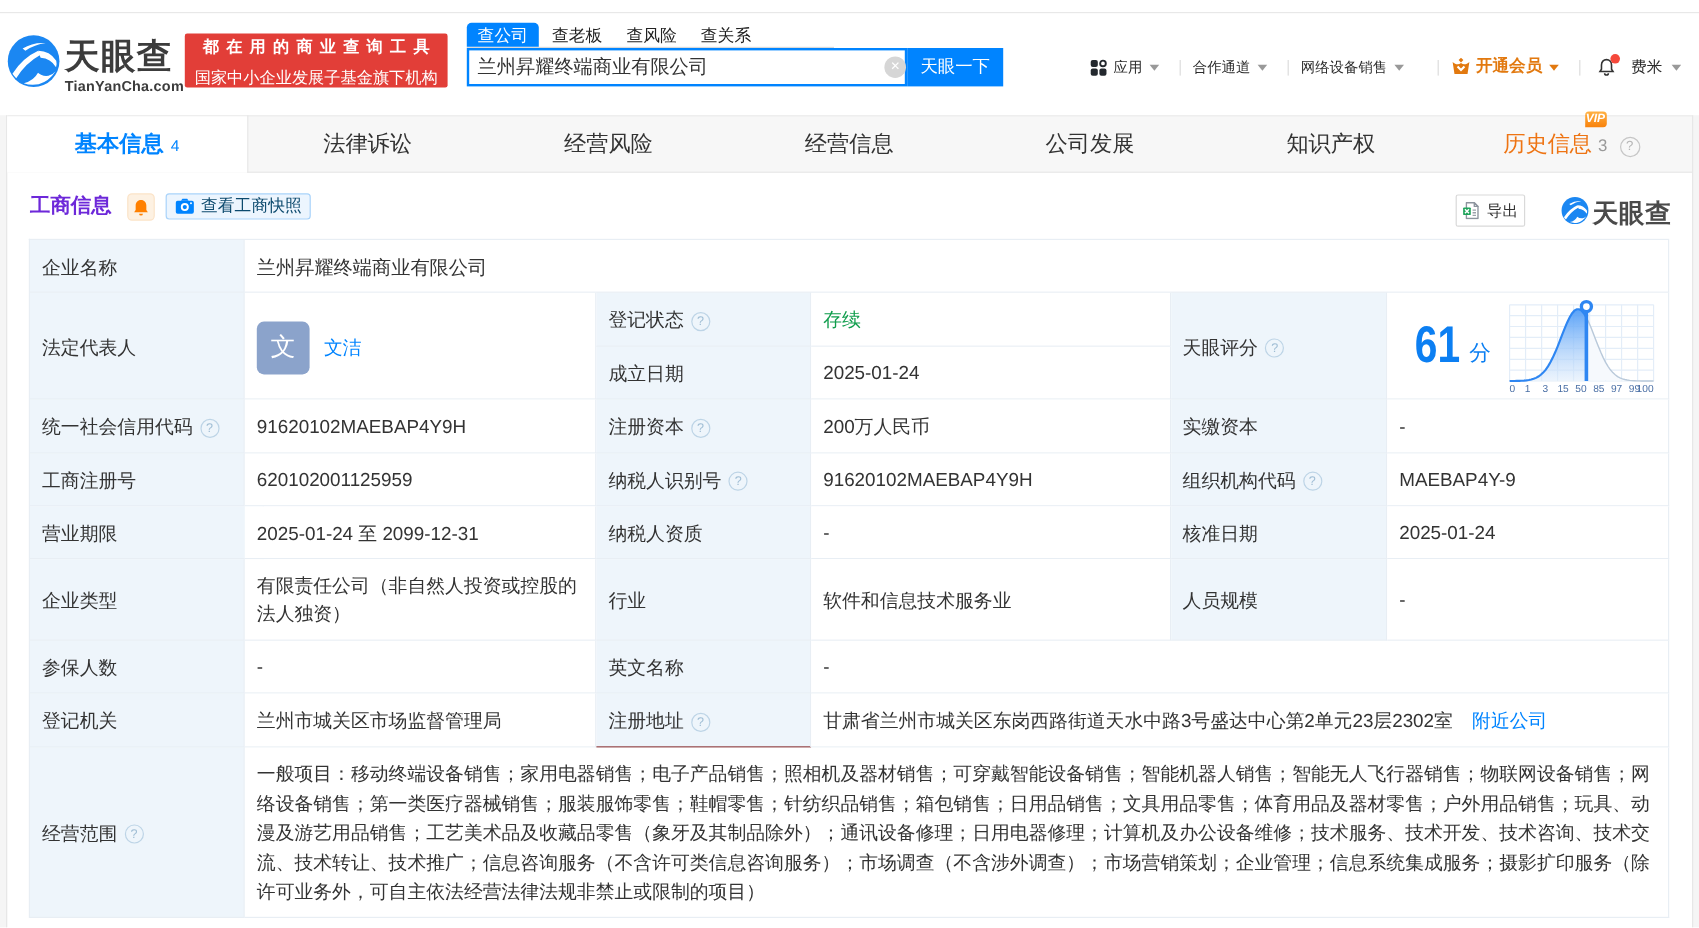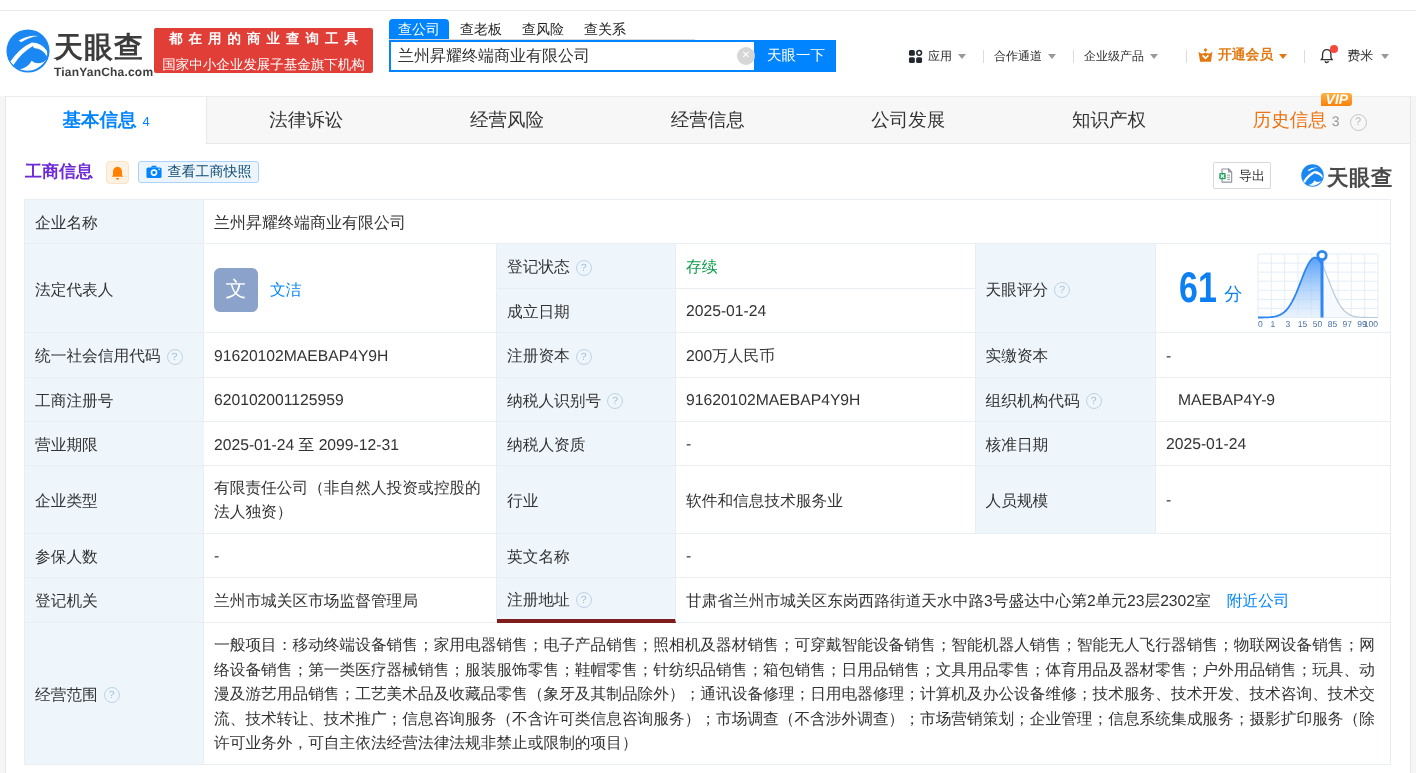--- a/index.html
+++ b/index.html
@@ -52,21 +52,21 @@
       <circle cx="11.9" cy="4.1" r="2.5" fill="none" stroke="#23282e" stroke-width="1.7"></circle>
       <rect x="1" y="8.7" width="6.3" height="6.3" rx="1.8" fill="#23282e"></rect>
       <rect x="8.7" y="8.7" width="6.3" height="6.3" rx="1.8" fill="#23282e"></rect>
     </svg>
   <span>应用</span>
     <span class="caret"></span>
   <span class="navsep"></span>
   <span>合作通道</span>
     <span class="caret"></span>
   <span class="navsep"></span>
-  <span>企业级产品</span>
+  <span>网络设备销售</span>
     <span class="caret"></span>
   <span class="navsep" style="margin-left:28px"></span>
   <svg width="17" height="15.5" viewBox="0 0 20 18" style="margin-right:4px">
       <path d="M10,0 L12.3,2.3 L10,4.6 L7.7,2.3 Z" fill="#e2790f"></path>
       <path d="M1.8,4.2 C4.8,7 7.8,7 10,5.2 C12.2,7 15.2,7 18.2,4.2 L16.4,16 L3.6,16 Z" fill="#e2790f"></path>
       <path d="M6.6,8.6 L10,12 L13.4,8.6" fill="none" stroke="#fff" stroke-width="2.1"></path>
     </svg>
   <span style="color:#e2790f;font-weight:bold;font-size:13.8px">开通会员</span>
     <span class="caret" style="border-top-color:#e2790f"></span>
   <span class="navsep"></span>
@@ -91,21 +91,21 @@
 </div>
 <div class="abs" style="left:206px;top:96px;width:1px;height:48px;background:#e8e8e8"></div>
 <div class="abs" style="left:206px;top:96px;width:1204px;height:48px;display:flex;align-items:center;font-size:18.5px;color:#333">
   <span style="flex:1;text-align:center">法律诉讼</span>
   <span style="flex:1;text-align:center">经营风险</span>
   <span style="flex:1;text-align:center">经营信息</span>
   <span style="flex:1;text-align:center">公司发展</span>
   <span style="flex:1;text-align:center">知识产权</span>
   <span style="flex:1;text-align:center;position:relative"><span style="color:#ee7413">历史信息</span><span style="font-size:14px;color:#999;margin-left:5px">3</span>
     <span style="display:inline-block;width:15px;height:15px;line-height:15px;border:1px solid #c6c6c6;border-radius:50%;color:#b5b5b5;font-size:11px;text-align:center;margin-left:5px;vertical-align:1px">?</span>
-    <span style="position:absolute;left:112px;top:-15px;width:31px;height:13px;background:linear-gradient(180deg,#ffb143,#f8820c);border-radius:3px 3px 3px 0;color:#fff;font-size:14px;font-weight:bold;font-style:italic;text-align:center;line-height:13px">VIP</span>
+    <span style="position:absolute;left:112px;top:-15px;width:18px;height:13px;background:linear-gradient(180deg,#ffb143,#f8820c);border-radius:3px 3px 3px 0;color:#fff;font-size:10px;font-weight:bold;font-style:italic;text-align:left;line-height:13px">VIP</span>
   </span>
 </div>
 
 <div class="abs" style="left:25px;top:161px;font-size:17px;font-weight:bold;color:#6d28d9">工商信息</div>
 <div class="abs" style="left:105.5px;top:161px;width:23px;height:23px;background:#fdf1e2;border:1px solid #fbe3c8;border-radius:4px;box-sizing:border-box;display:flex;align-items:center;justify-content:center">
   <svg width="13" height="14" viewBox="0 0 20 22">
       <path d="M10,1 C5.5,1 3,4.5 3,8.5 L3,14 L1,17 L19,17 L17,14 L17,8.5 C17,4.5 14.5,1 10,1 Z" fill="#ff8000"></path>
       <path d="M7.5,19 a2.5,2.5 0 0 0 5,0" fill="#ff8000"></path>
     </svg>
 </div>
@@ -194,21 +194,21 @@
 <div style="position:absolute;left:204px;top:377.5px;width:293px;height:44.0px;background:#fff;border-right:1px solid #e8eef4;border-bottom:1px solid #e8eef4;box-sizing:border-box;display:flex;align-items:center;padding:4px 10px 0;">620102001125959</div>
 <div style="position:absolute;left:497px;top:377.5px;width:179px;height:44.0px;background:#eef5fb;border-right:1px solid #e8eef4;border-bottom:1px solid #e8eef4;box-sizing:border-box;display:flex;align-items:center;padding:4px 10px 0;">
       <span class="lbl">纳税人识别号</span>
       <span class="qi">?</span>
     </div>
 <div style="position:absolute;left:676px;top:377.5px;width:299.5px;height:44.0px;background:#fff;border-right:1px solid #e8eef4;border-bottom:1px solid #e8eef4;box-sizing:border-box;display:flex;align-items:center;padding:4px 10px 0;">91620102MAEBAP4Y9H</div>
 <div style="position:absolute;left:975.5px;top:377.5px;width:180.5px;height:44.0px;background:#eef5fb;border-right:1px solid #e8eef4;border-bottom:1px solid #e8eef4;box-sizing:border-box;display:flex;align-items:center;padding:4px 10px 0;">
       <span class="lbl">组织机构代码</span>
       <span class="qi">?</span>
     </div>
-<div style="position:absolute;left:1156px;top:377.5px;width:235px;height:44.0px;background:#fff;border-right:1px solid #e8eef4;border-bottom:1px solid #e8eef4;box-sizing:border-box;display:flex;align-items:center;padding:4px 22px 0;">MAEBAP4Y-9</div>
+<div style="position:absolute;left:1156px;top:377.5px;width:235px;height:44.0px;background:#fff;border-right:1px solid #e8eef4;border-bottom:1px solid #e8eef4;box-sizing:border-box;display:flex;align-items:center;padding:4px 10px 0;">MAEBAP4Y-9</div>
 <div style="position:absolute;left:25px;top:421.5px;width:195px;height:44.0px;background:#eef5fb;border-right:1px solid #e8eef4;border-bottom:1px solid #e8eef4;box-sizing:border-box;display:flex;align-items:center;padding:4px 10px 0;">
       <span class="lbl">营业期限</span>
     </div>
 <div style="position:absolute;left:204px;top:421.5px;width:293px;height:44.0px;background:#fff;border-right:1px solid #e8eef4;border-bottom:1px solid #e8eef4;box-sizing:border-box;display:flex;align-items:center;padding:4px 10px 0;">2025-01-24 至 2099-12-31</div>
 <div style="position:absolute;left:497px;top:421.5px;width:179px;height:44.0px;background:#eef5fb;border-right:1px solid #e8eef4;border-bottom:1px solid #e8eef4;box-sizing:border-box;display:flex;align-items:center;padding:4px 10px 0;">
       <span class="lbl">纳税人资质</span>
     </div>
 <div style="position:absolute;left:676px;top:421.5px;width:299.5px;height:44.0px;background:#fff;border-right:1px solid #e8eef4;border-bottom:1px solid #e8eef4;box-sizing:border-box;display:flex;align-items:center;padding:4px 10px 0;">-</div>
 <div style="position:absolute;left:975.5px;top:421.5px;width:180.5px;height:44.0px;background:#eef5fb;border-right:1px solid #e8eef4;border-bottom:1px solid #e8eef4;box-sizing:border-box;display:flex;align-items:center;padding:4px 10px 0;">
       <span class="lbl">核准日期</span>
@@ -233,21 +233,21 @@
     </div>
 <div style="position:absolute;left:204px;top:533.5px;width:293px;height:44.5px;background:#fff;border-right:1px solid #e8eef4;border-bottom:1px solid #e8eef4;box-sizing:border-box;display:flex;align-items:center;padding:4px 10px 0;">-</div>
 <div style="position:absolute;left:497px;top:533.5px;width:179px;height:44.5px;background:#eef5fb;border-right:1px solid #e8eef4;border-bottom:1px solid #e8eef4;box-sizing:border-box;display:flex;align-items:center;padding:4px 10px 0;">
       <span class="lbl">英文名称</span>
     </div>
 <div style="position:absolute;left:676px;top:533.5px;width:715px;height:44.5px;background:#fff;border-right:1px solid #e8eef4;border-bottom:1px solid #e8eef4;box-sizing:border-box;display:flex;align-items:center;padding:4px 10px 0;">-</div>
 <div style="position:absolute;left:25px;top:578px;width:179px;height:44.5px;background:#eef5fb;border-right:1px solid #e8eef4;border-bottom:1px solid #e8eef4;box-sizing:border-box;display:flex;align-items:center;padding:4px 10px 0;">
       <span class="lbl">登记机关</span>
     </div>
 <div style="position:absolute;left:204px;top:578px;width:293px;height:44.5px;background:#fff;border-right:1px solid #e8eef4;border-bottom:1px solid #e8eef4;box-sizing:border-box;display:flex;align-items:center;padding:4px 10px 0;">兰州市城关区市场监督管理局</div>
-<div style="position:absolute;left:497px;top:578px;width:179px;height:44.5px;background:#eef5fb;border-right:1px solid #e8eef4;border-bottom:4px solid #7f1d1d;box-sizing:border-box;display:flex;align-items:center;padding:4px 10px 0;">
+<div style="position:absolute;left:497px;top:578px;width:179px;height:44.5px;background:#eef5fb;border-right:1px solid #e8eef4;border-bottom:1px solid #7f1d1d;box-sizing:border-box;display:flex;align-items:center;padding:4px 10px 0;">
       <span class="lbl">注册地址</span>
       <span class="qi">?</span>
     </div>
 <div style="position:absolute;left:676px;top:578px;width:715px;height:44.5px;background:#fff;border-right:1px solid #e8eef4;border-bottom:1px solid #e8eef4;box-sizing:border-box;display:flex;align-items:center;padding:4px 10px 0;">甘肃省兰州市城关区东岗西路街道天水中路3号盛达中心第2单元23层2302室<span style="color:#0084ff;margin-left:16px;white-space:nowrap">附近公司</span></div>
 <div style="position:absolute;left:25px;top:622.5px;width:179px;height:142.0px;background:#eef5fb;border-right:1px solid #e8eef4;border-bottom:1px solid #e8eef4;box-sizing:border-box;display:flex;align-items:center;padding:4px 10px 0;">
       <span class="lbl">经营范围</span>
       <span class="qi">?</span>
     </div>
 <div style="position:absolute;left:204px;top:622.5px;width:1187px;height:142.0px;background:#fff;border-right:1px solid #e8eef4;border-bottom:1px solid #e8eef4;box-sizing:border-box;display:flex;align-items:center;padding:5px 10px 0;align-items:center;">
       <div style="line-height:24.5px">一般项目：移动终端设备销售；家用电器销售；电子产品销售；照相机及器材销售；可穿戴智能设备销售；智能机器人销售；智能无人飞行器销售；物联网设备销售；网络设备销售；第一类医疗器械销售；服装服饰零售；鞋帽零售；针纺织品销售；箱包销售；日用品销售；文具用品零售；体育用品及器材零售；户外用品销售；玩具、动漫及游艺用品销售；工艺美术品及收藏品零售（象牙及其制品除外）；通讯设备修理；日用电器修理；计算机及办公设备维修；技术服务、技术开发、技术咨询、技术交流、技术转让、技术推广；信息咨询服务（不含许可类信息咨询服务）；市场调查（不含涉外调查）；市场营销策划；企业管理；信息系统集成服务；摄影扩印服务（除许可业务外，可自主依法经营法律法规非禁止或限制的项目）</div>

